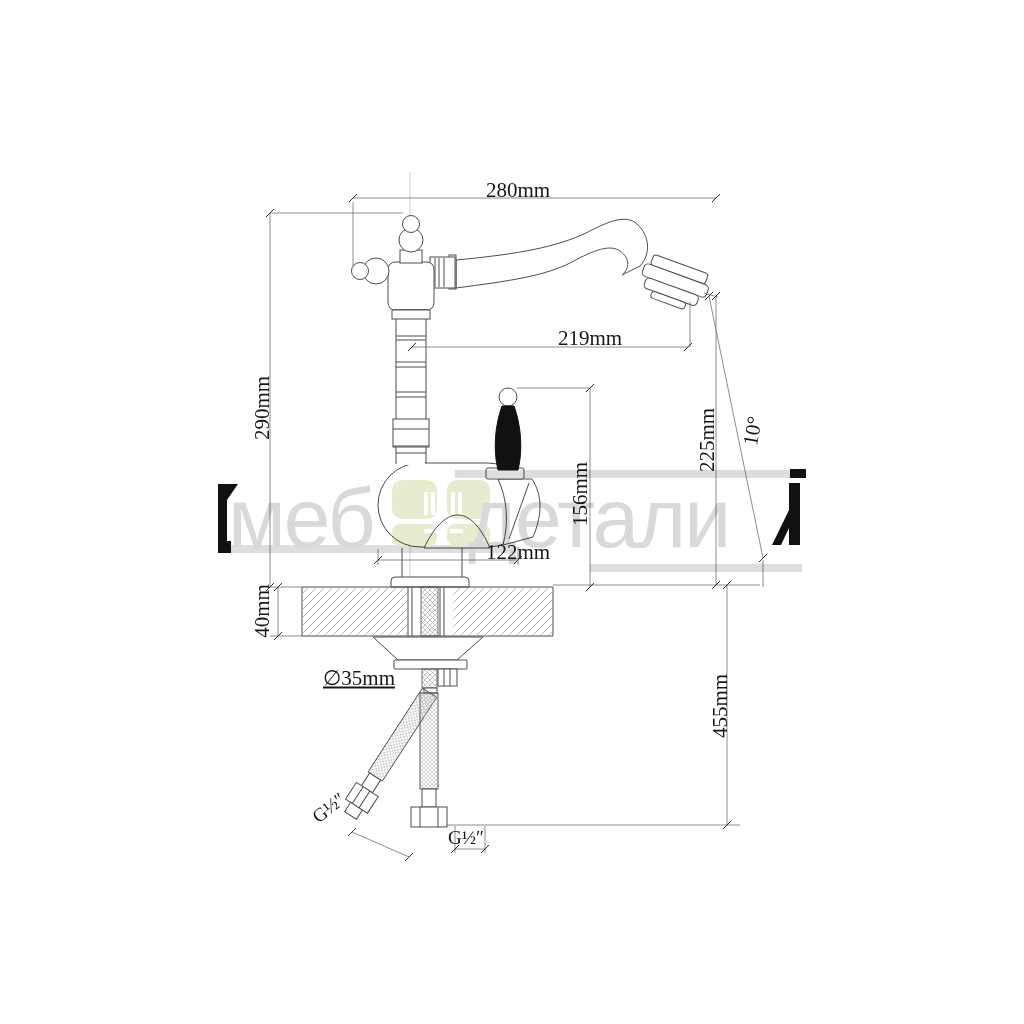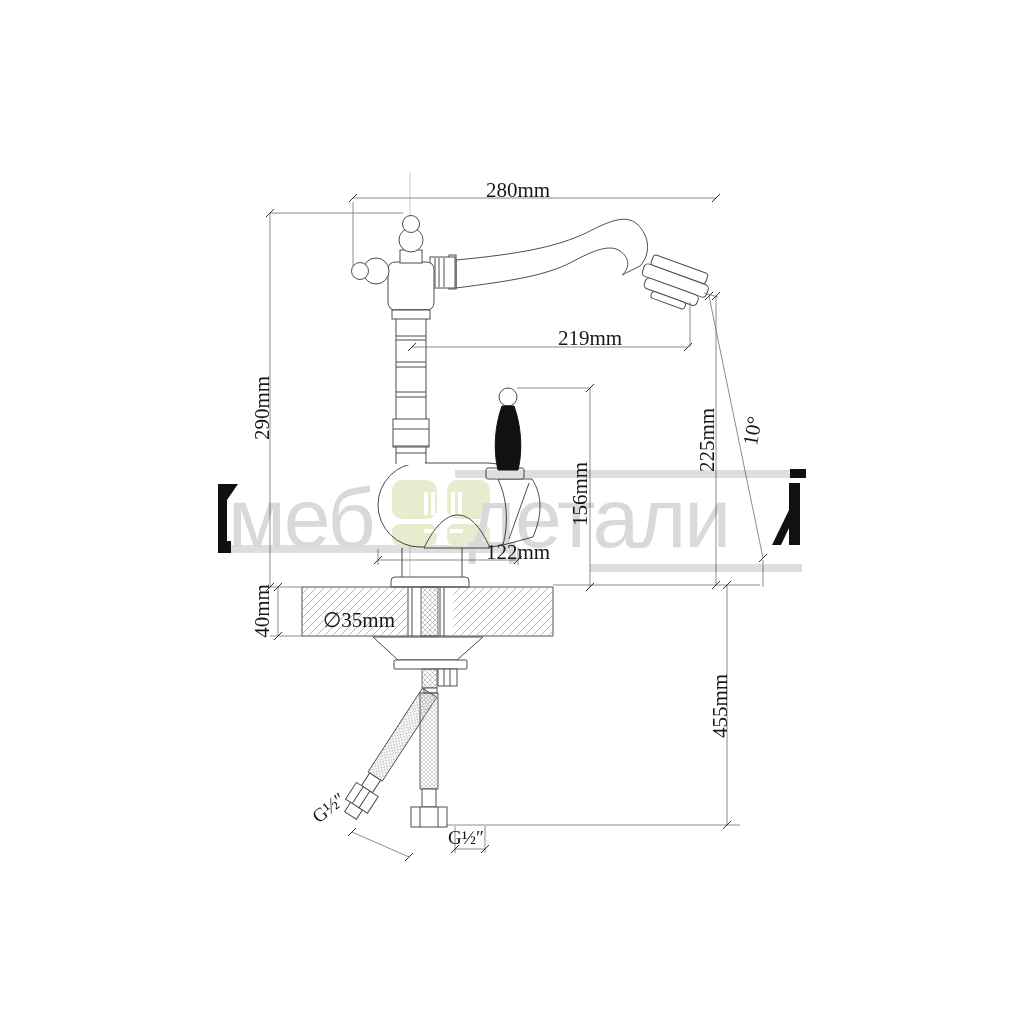--- a/index.html
+++ b/index.html
@@ -186,18 +186,18 @@
   </div>
 
   <div class="dim" style="left:518px;top:190px;">280mm</div>
   <div class="dim" style="left:550px;top:338px;margin-left:40px;">219mm</div>
   <div class="dim v" style="left:262px;top:408px;">290mm</div>
   <div class="dim v" style="left:707px;top:440px;">225mm</div>
   <div class="dim r80" style="left:753px;top:431px;">10°</div>
   <div class="dim v" style="left:580px;top:494px;">156mm</div>
   <div class="dim" style="left:518px;top:552px;">122mm</div>
   <div class="dim v" style="left:262px;top:611px;">40mm</div>
-  <div class="dim" style="left:359px;top:620px;">∅35mm</div>
+  <div class="dim" style="left:359px;top:678px;text-decoration:underline;">∅35mm</div>
   <div class="dim v" style="left:720px;top:706px;">455mm</div>
   <div class="dim r38 small" style="left:329px;top:808px;">G½″</div>
   <div class="dim small" style="left:466px;top:838px;">G½″</div>
 
 </div>
 
 </body></html>

